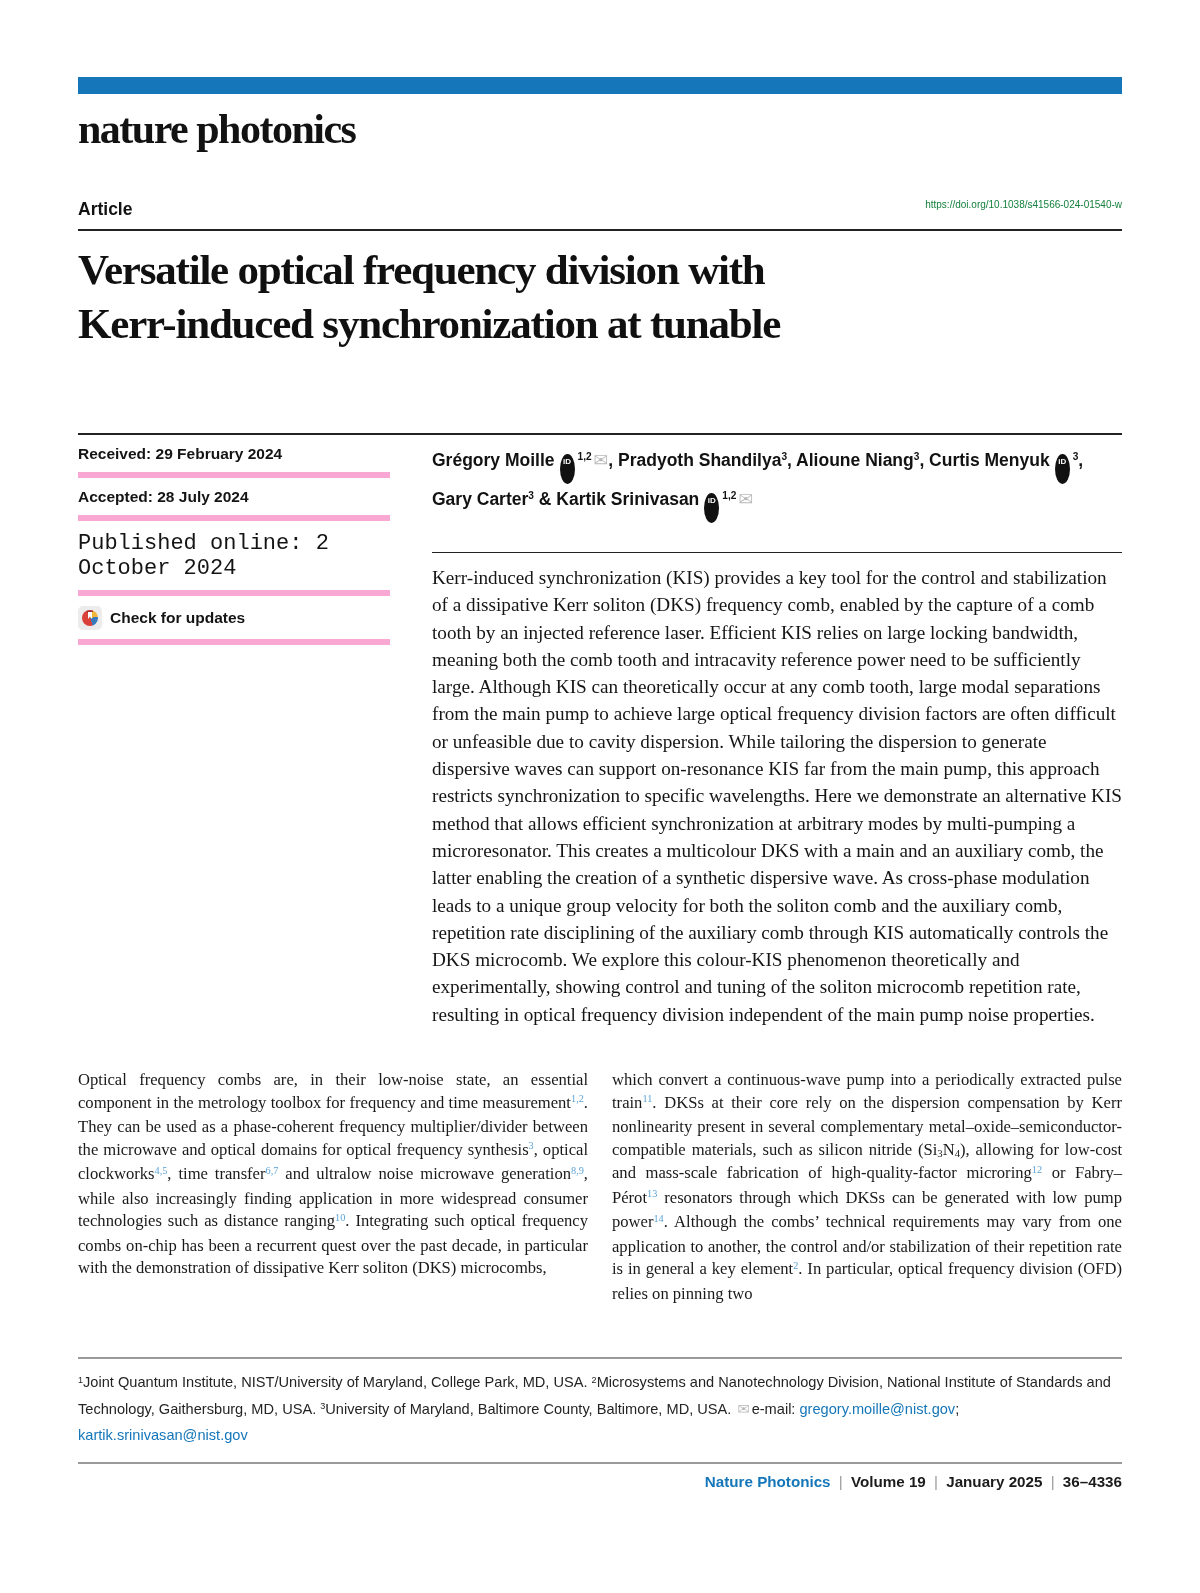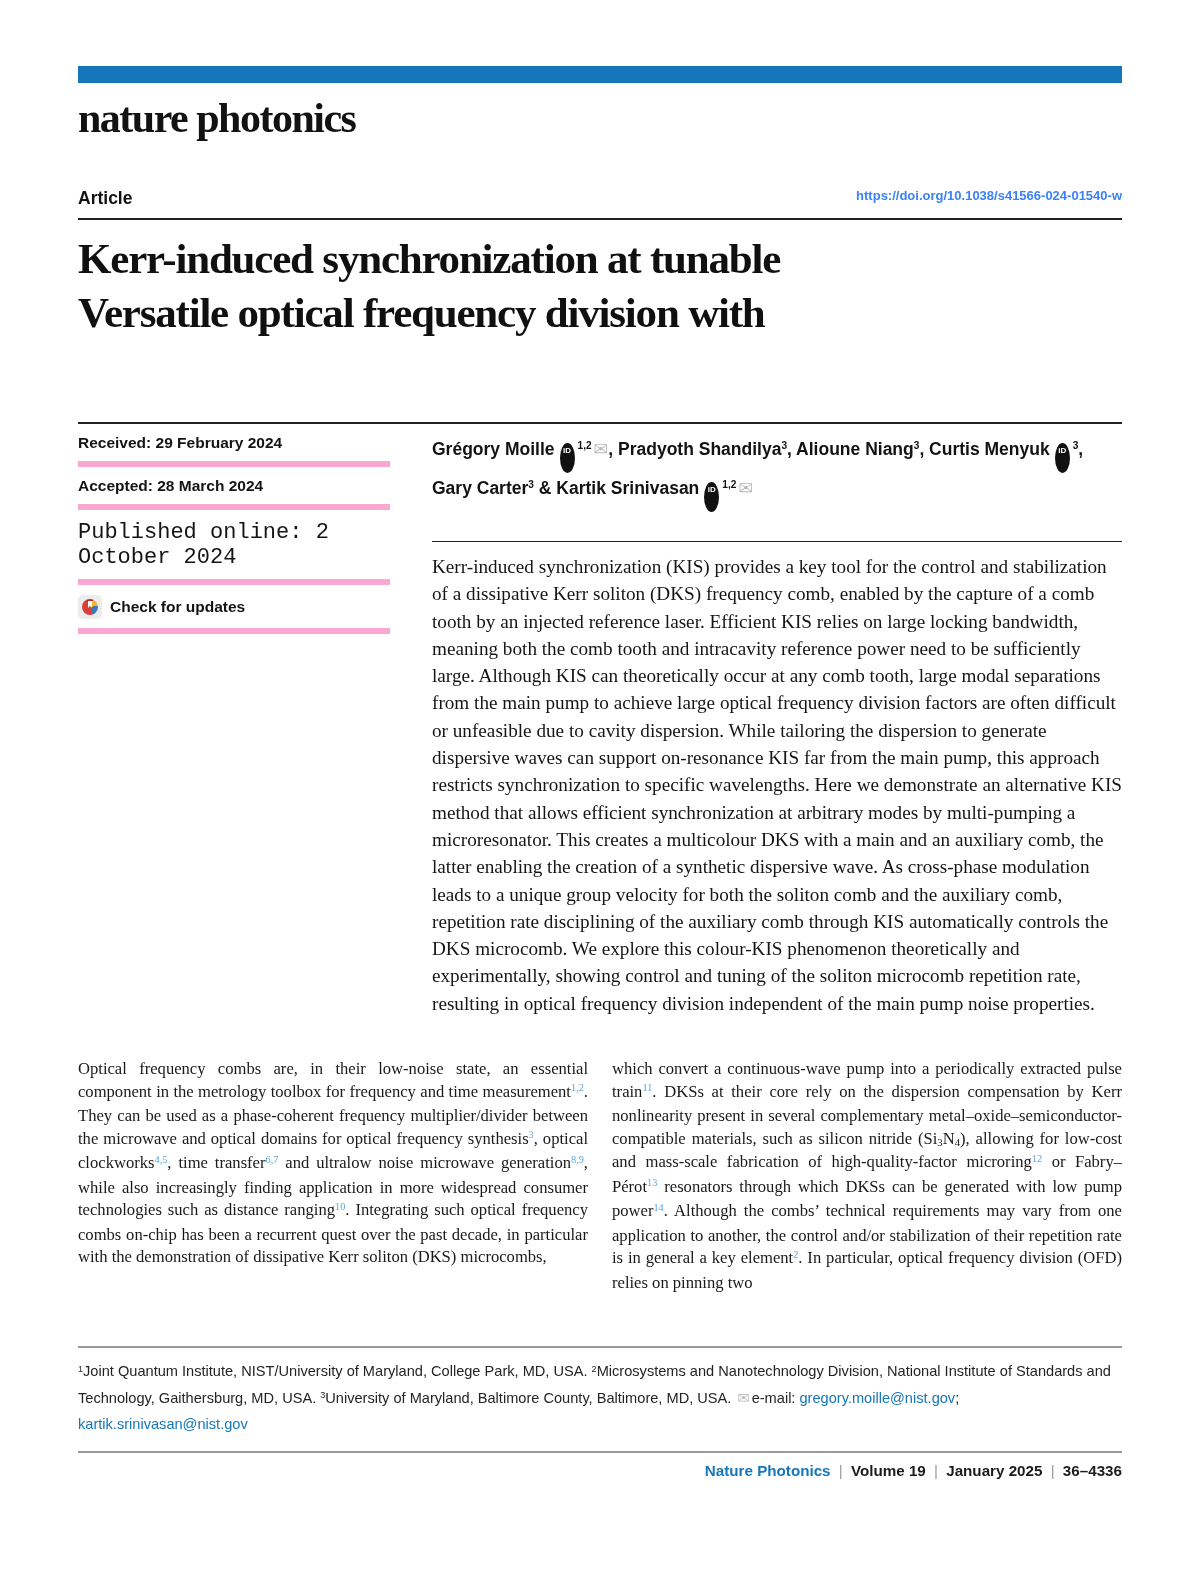--- a/index.html
+++ b/index.html
@@ -5,42 +5,42 @@
   * { margin: 0; padding: 0; box-sizing: border-box; }
   html, body { background: #ffffff; }
   body {
     width: 1200px;
     height: 1593px;
     overflow: hidden;
     font-family: "Liberation Sans", sans-serif;
     color: #161616;
     position: relative;
   }
-  .page { padding: 0 78px; }
+  .page { padding: 11px 78px; }
 
   
   .topbar { margin-top: 66px; height: 17px; background: #1576b9; }
   .logo {
     margin-top: 11px;
     font-family: "Liberation Serif", serif;
     font-weight: 700;
     font-size: 42px;
     letter-spacing: -1.5px;
     color: #121212;
   }
 
   
   .article-row {
     margin-top: 46px;
     display: flex;
     justify-content: space-between;
     align-items: flex-start;
   }
   .article-label { font-size: 17.5px; font-weight: 700; color: #121212; }
-  .doi-link { font-size: 13px; font-weight: 700; color: #3b82f6; text-decoration: none; }
+  .doi-link { font-size: 10px; font-weight: 400; color: #15803d; text-decoration: none; }
   .rule-dark { border: none; border-top: 2px solid #222; margin-top: 9px; }
 
   
   .title {
     margin-top: 12px;
     font-family: "Liberation Serif", serif;
     font-weight: 700;
     font-size: 43px;
     line-height: 54px;
     letter-spacing: -1.2px;
@@ -184,32 +184,32 @@
 
   <div class="logo">nature photonics</div>
 
   <div class="article-row">
     <span class="article-label">Article</span>
     <a class="doi-link">https://doi.org/10.1038/s41566-024-01540-w</a>
   </div>
   <hr class="rule-dark">
 
   <h1 class="title">
+    <div>Versatile optical frequency division with</div>
     <div>Kerr-induced synchronization at tunable</div>
-    <div>Versatile optical frequency division with</div>
   </h1>
 
   <div class="meta-grid">
 
     <div class="meta-col">
       <div class="meta-item">
         <span>Received: 29 February 2024</span>
       </div>
       <div class="meta-item">
-        <span>Accepted: 28 March 2024</span>
+        <span>Accepted: 28 July 2024</span>
       </div>
       <div class="meta-item serif">
         <span>Published online: 2 October 2024</span>
       </div>
       <div class="meta-item">
         <span class="crossmark">
             <span class="cm-dot"></span>
           </span>
         <span>Check for updates</span>
       </div>

